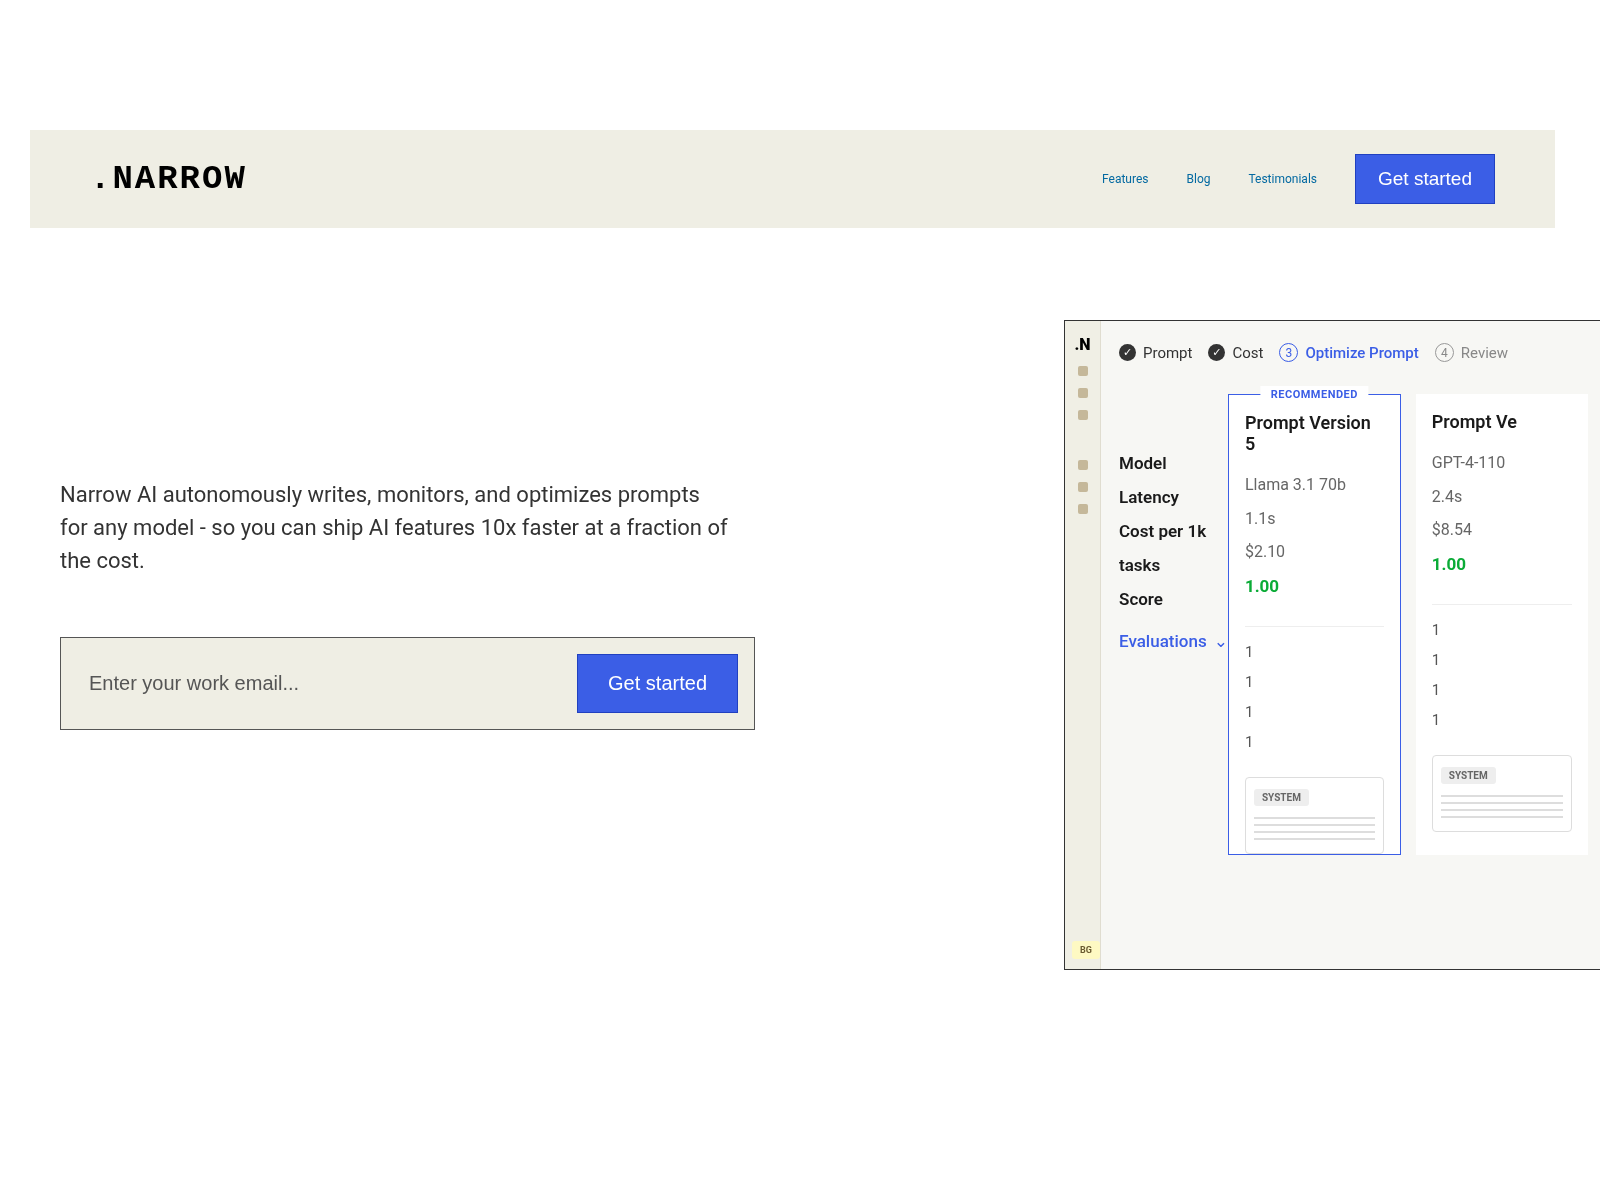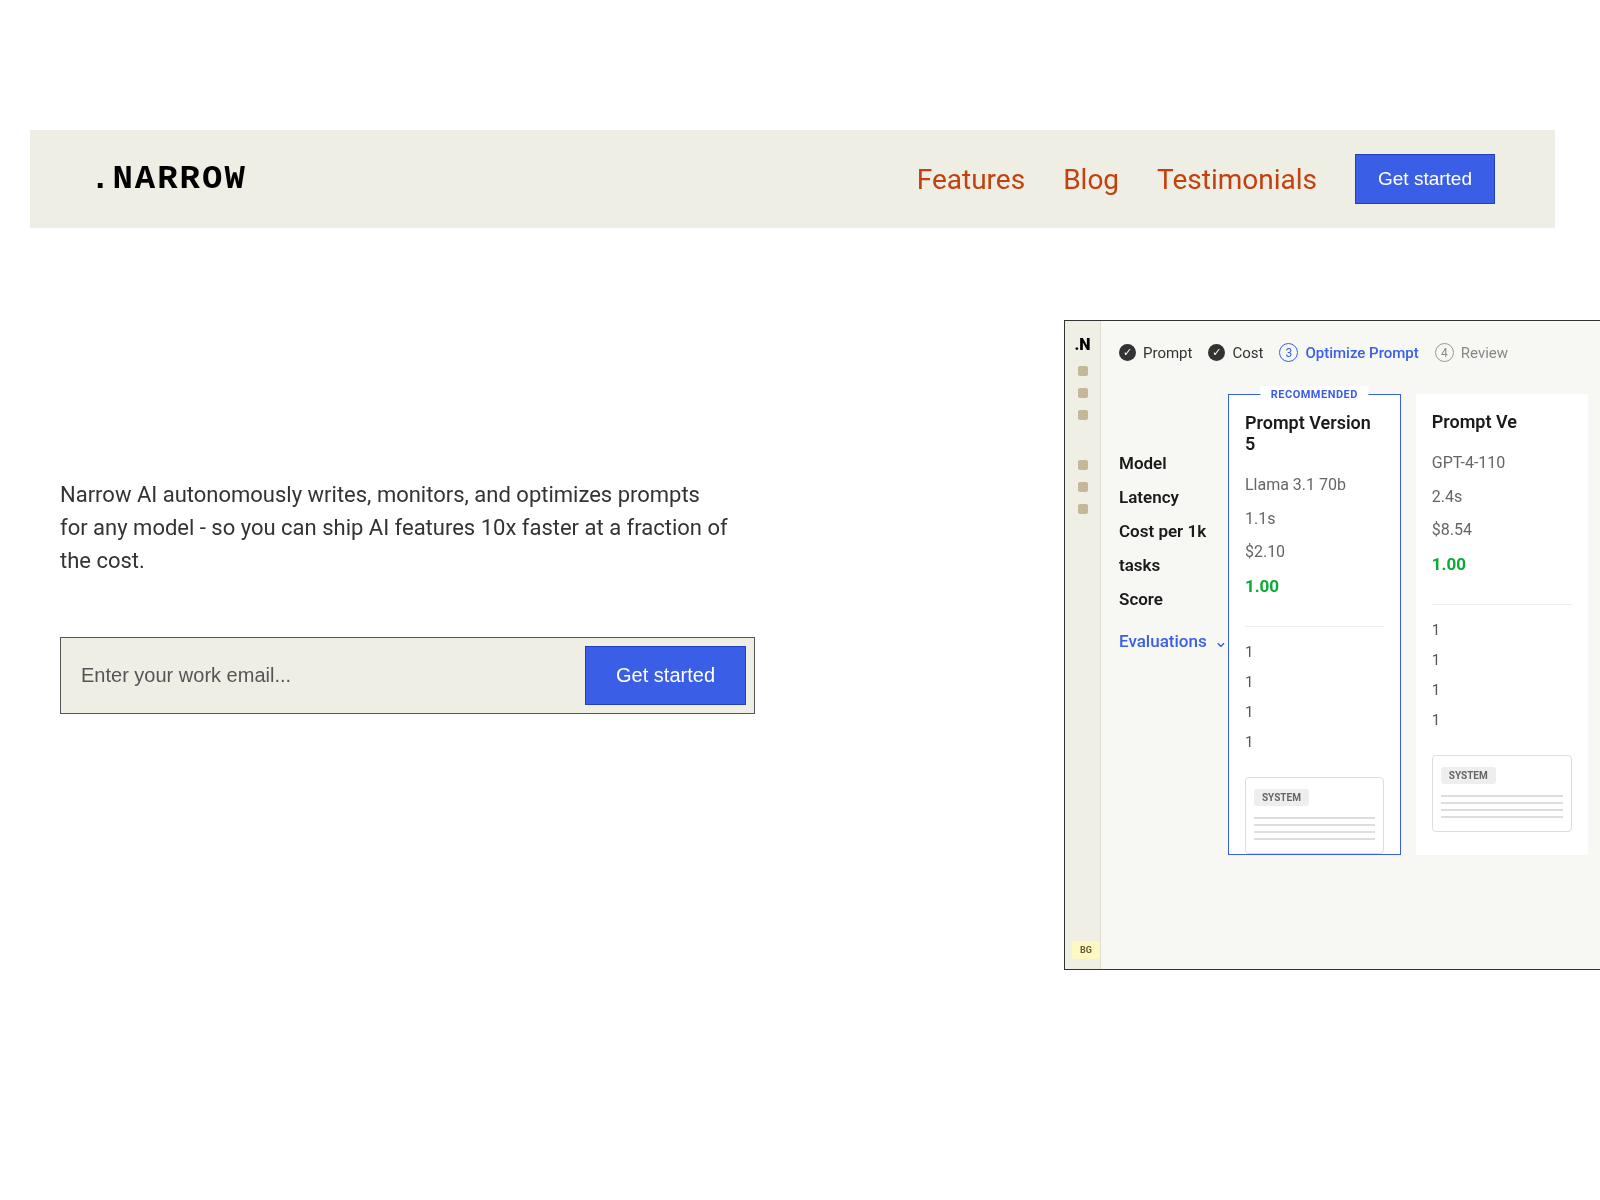--- a/index.html
+++ b/index.html
@@ -30,22 +30,22 @@
       letter-spacing: 2px;
       color: #000;
       font-family: Liberation Mono, monospace;
     }
     .nav {
       display: flex;
       align-items: center;
       gap: 38px;
     }
     .nav-link {
-      font-size: 28px;
-      color: #c2410c;
+      font-size: 12px;
+      color: #0369a1;
       cursor: pointer;
       text-align: center;
     }
     .cta-button {
       background: #3b5ee6;
       color: #ffffff;
       border: 1px solid #2040c0;
       padding: 13px 22px;
       font-size: 19px;
       cursor: pointer;
@@ -74,21 +74,21 @@
       line-height: 1.5;
       max-width: 670px;
     }
     .email-form {
       display: flex;
       align-items: center;
       border: 1px solid #555;
       background: #efeee4;
       margin-top: 60px;
       width: 695px;
-      padding: 8px;
+      padding: 16px;
     }
     .email-input {
       flex: 1;
       border: none;
       background: transparent;
       font-size: 20px;
       padding: 14px 12px;
       outline: none;
       color: #333;
     }

